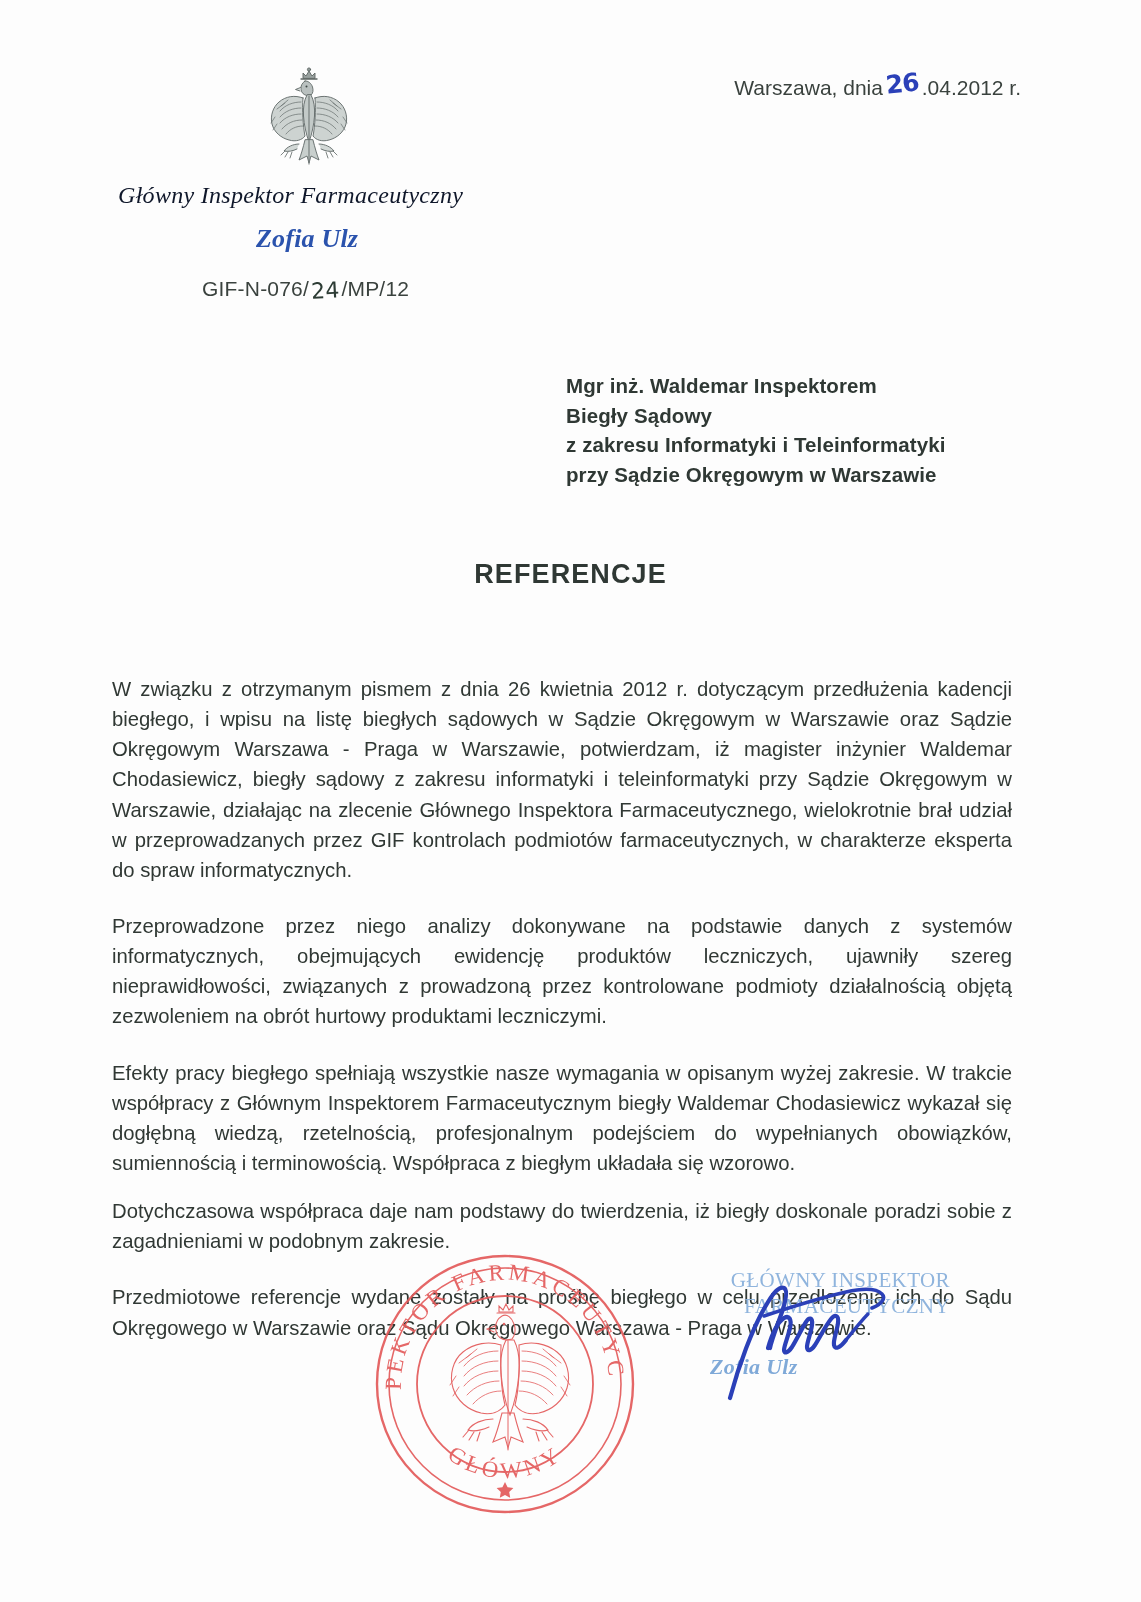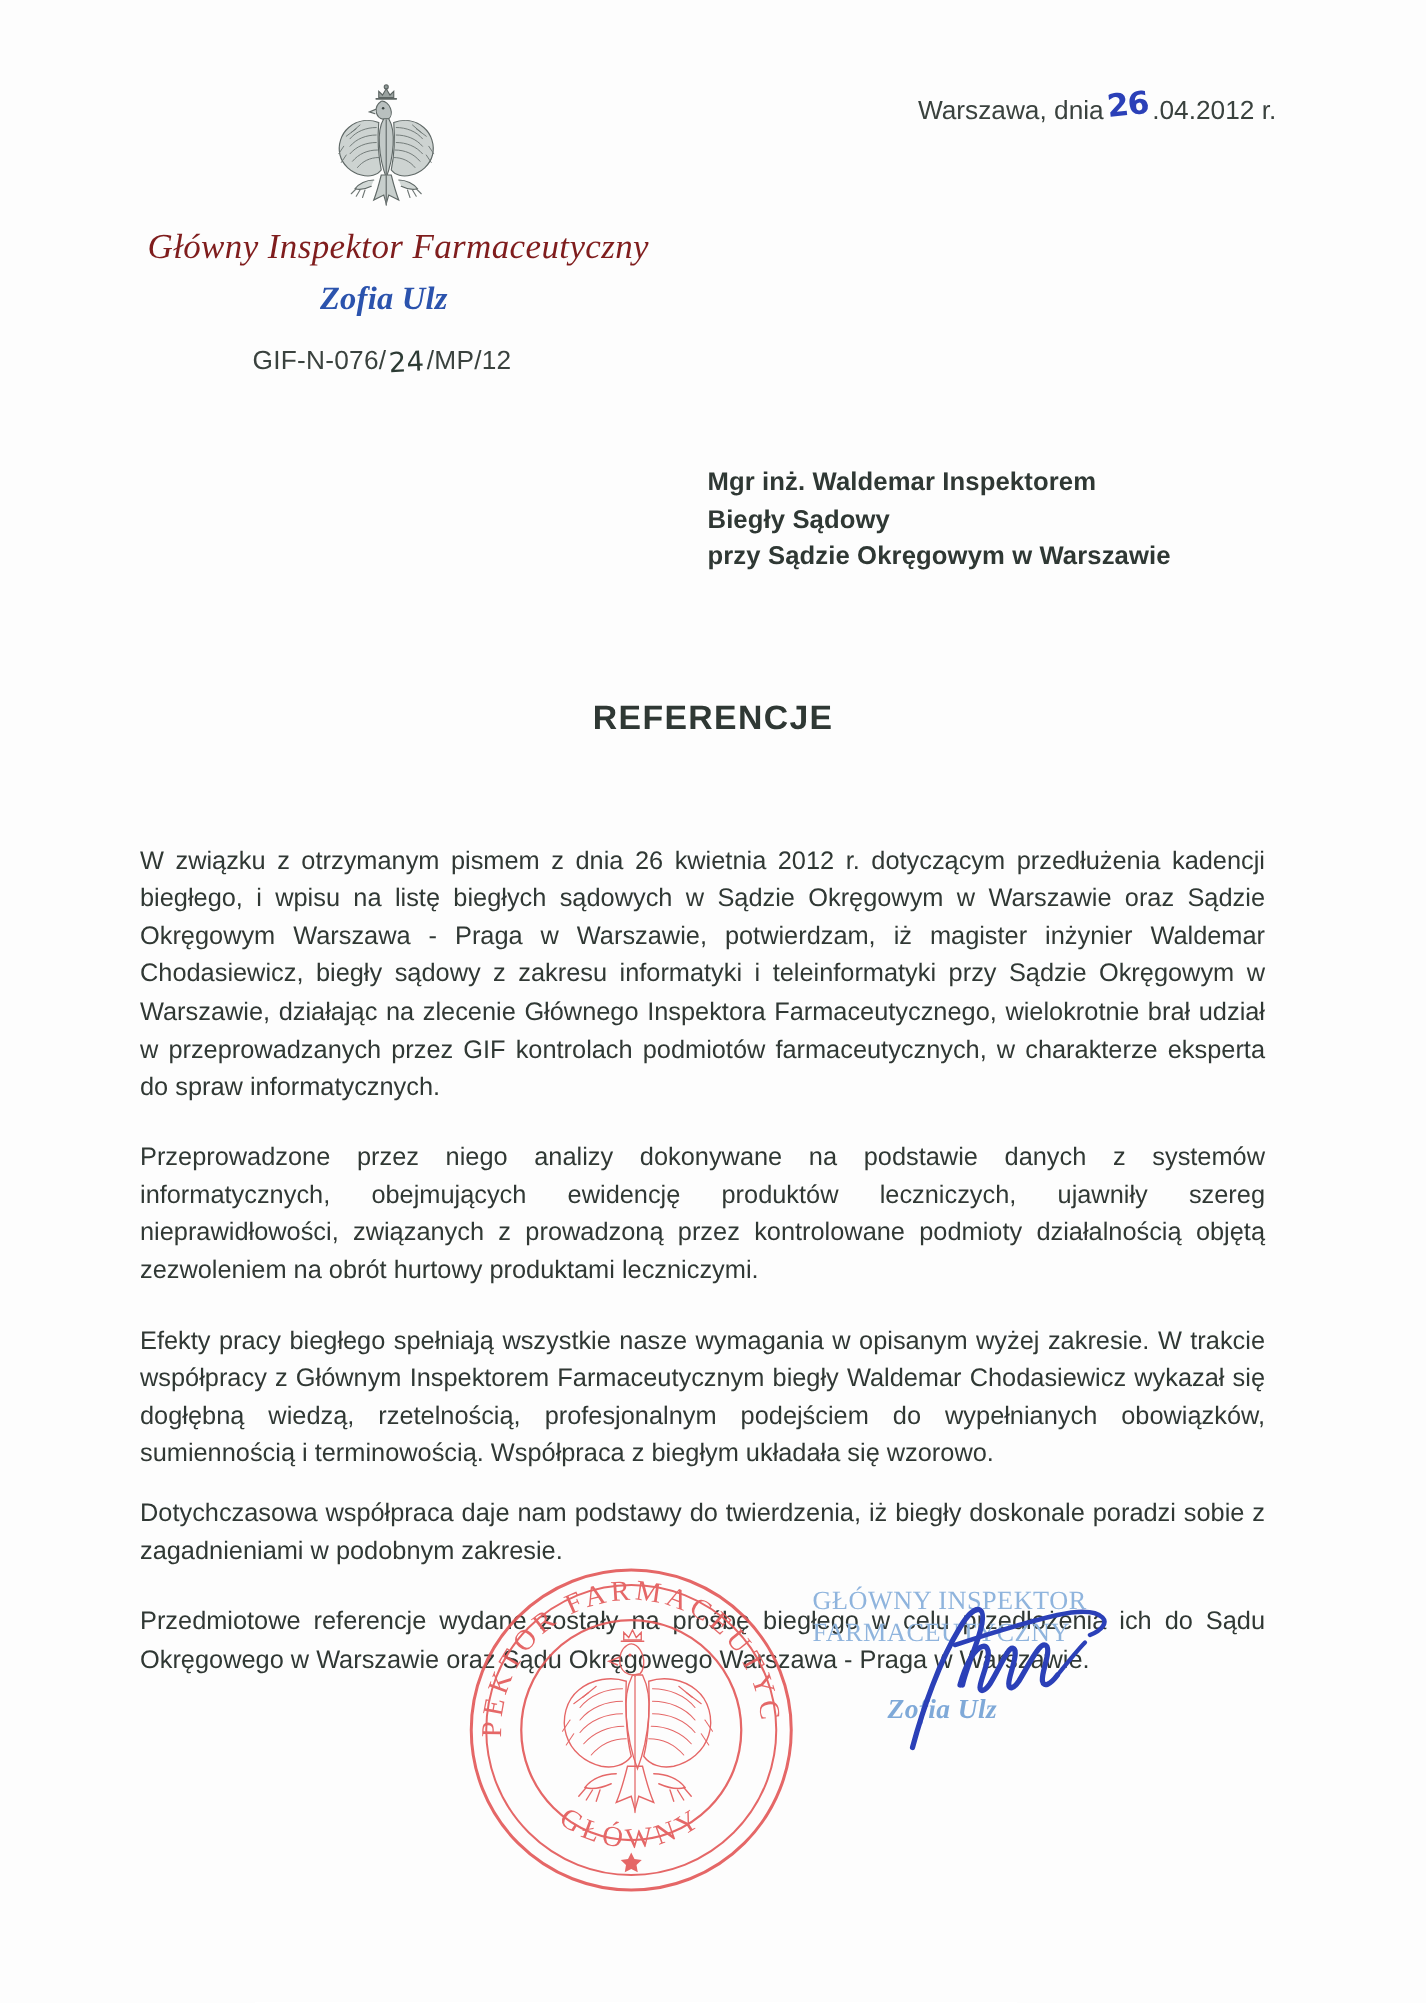--- a/index.html
+++ b/index.html
@@ -28,22 +28,22 @@
   }
   .emblem-wrap svg { display: block; width: 100%; height: 100%; }
 
   .office-name {
     position: absolute;
     left: 118px;
     top: 182px;
     width: 470px;
     font-family: "Liberation Serif", serif;
     font-style: italic;
-    font-size: 28px;
-    color: #7f1d1d;
+    font-size: 24px;
+    color: #0f172a;
     letter-spacing: 0.3px;
     white-space: nowrap;
   }
   .office-person {
     position: absolute;
     left: 256px;
     top: 224px;
     font-family: "Liberation Serif", serif;
     font-style: italic;
     font-weight: bold;
@@ -154,21 +154,21 @@
     left: 650px;
     top: 1268px;
     width: 300px;
     height: 130px;
   }
   .sig-stamp-text {
     position: absolute;
     left: 0;
     top: 0;
     width: 300px;
-    text-align: left;
+    text-align: right;
     font-family: "Liberation Serif", serif;
     font-size: 21px;
     color: #8fb4dd;
     line-height: 1.22;
     letter-spacing: 0.4px;
     white-space: nowrap;
   }
   .sig-name {
     position: absolute;
     left: 60px;
@@ -261,20 +261,21 @@
 
   <div class="date-line">
     <span>Warszawa, dnia</span>
     <span class="hand-blue">26</span>
     <span>.04.2012 r.</span>
   </div>
 
   <div class="recipient">
     <div>Mgr inż. Waldemar Inspektorem</div>
     <div>Biegły Sądowy</div>
+    <div>z zakresu Informatyki i Teleinformatyki</div>
     <div>przy Sądzie Okręgowym w Warszawie</div>
   </div>
 
   <div class="doc-title">REFERENCJE</div>
 
   <div class="body-block">
     <p class="para">W związku z otrzymanym pismem z dnia 26 kwietnia 2012 r. dotyczącym przedłużenia kadencji biegłego, i wpisu na listę biegłych sądowych w Sądzie Okręgowym w Warszawie oraz Sądzie Okręgowym Warszawa - Praga w Warszawie, potwierdzam, iż magister inżynier Waldemar Chodasiewicz, biegły sądowy z zakresu informatyki i teleinformatyki przy Sądzie Okręgowym w Warszawie, działając na zlecenie Głównego Inspektora Farmaceutycznego, wielokrotnie brał udział w przeprowadzanych przez GIF kontrolach podmiotów farmaceutycznych, w charakterze eksperta do spraw informatycznych.</p>
     <p class="para">Przeprowadzone przez niego analizy dokonywane na podstawie danych z systemów informatycznych, obejmujących ewidencję produktów leczniczych, ujawniły szereg nieprawidłowości, związanych z prowadzoną przez kontrolowane podmioty działalnością objętą zezwoleniem na obrót hurtowy produktami leczniczymi.</p>
     <p class="para tight">Efekty pracy biegłego spełniają wszystkie nasze wymagania w opisanym wyżej zakresie. W trakcie współpracy z Głównym Inspektorem Farmaceutycznym biegły Waldemar Chodasiewicz wykazał się dogłębną wiedzą, rzetelnością, profesjonalnym podejściem do wypełnianych obowiązków, sumiennością i terminowością. Współpraca z biegłym układała się wzorowo.</p>
     <p class="para">Dotychczasowa współpraca daje nam podstawy do twierdzenia, iż biegły doskonale poradzi sobie z zagadnieniami w podobnym zakresie.</p>

